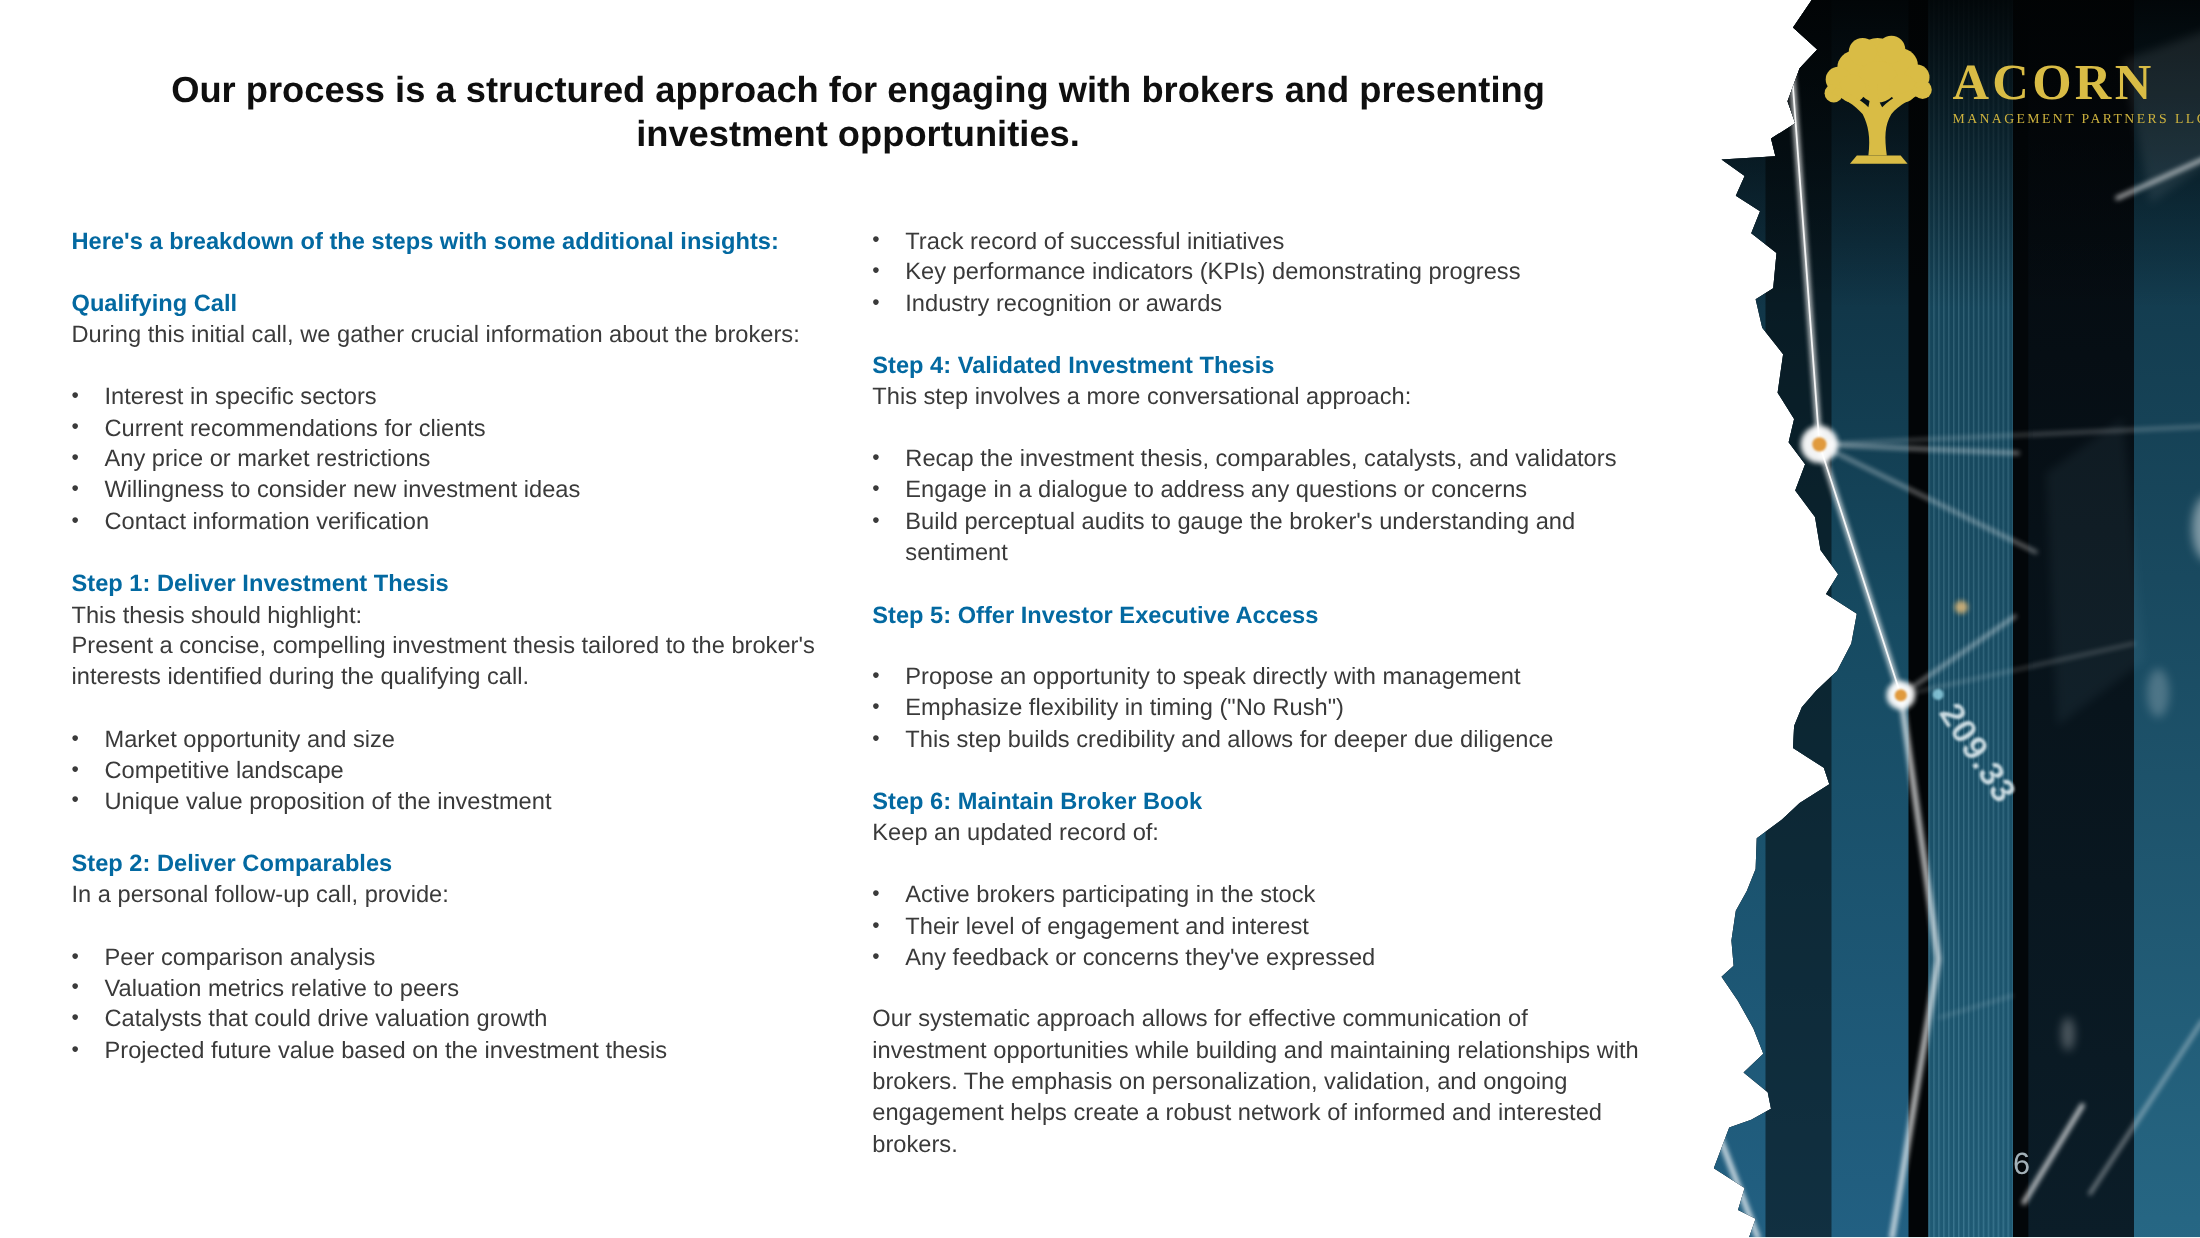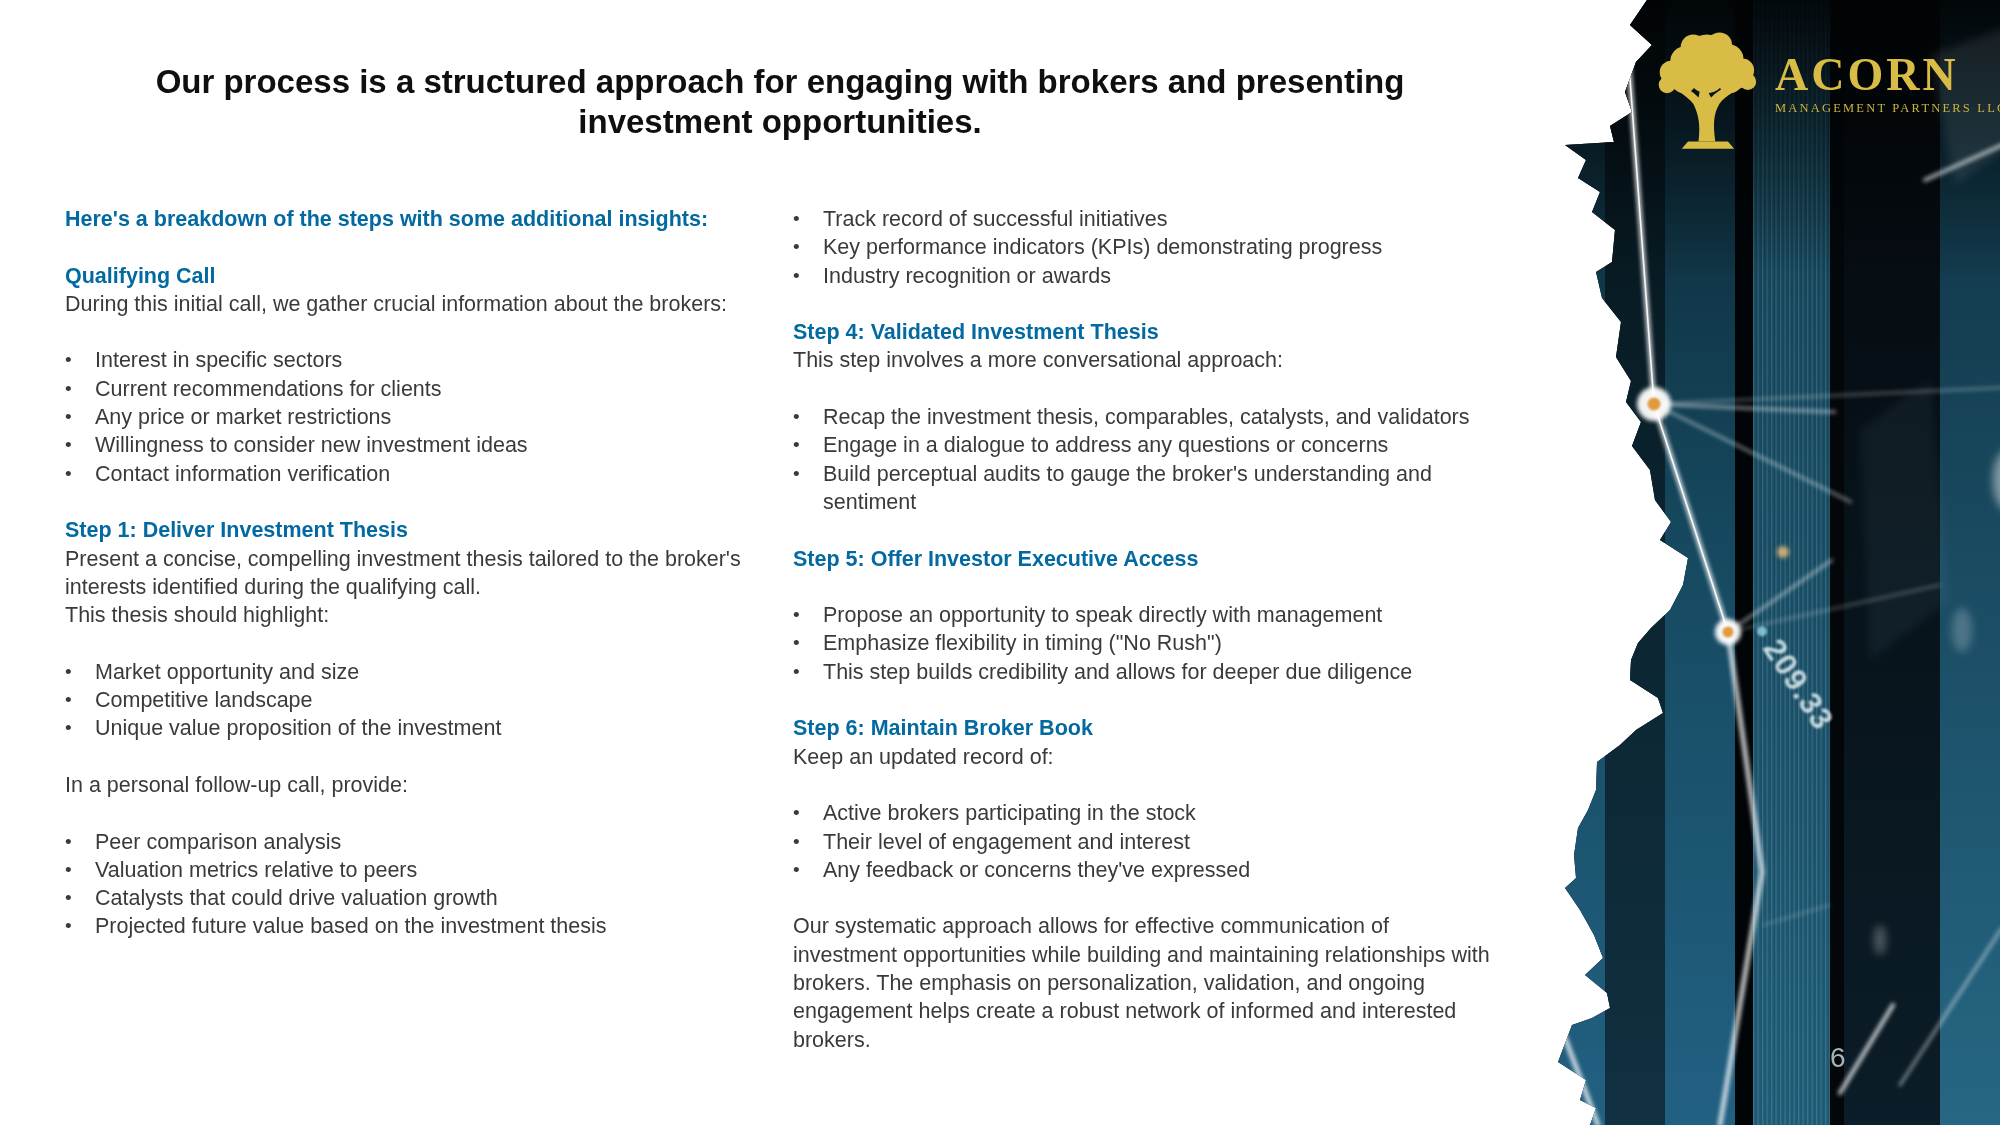--- a/index.html
+++ b/index.html
@@ -57,38 +57,39 @@
           <span class="bullet-marker">•</span>
           <span class="bullet-text">Willingness to consider new investment ideas</span>
         </li>
         <li>
           <span class="bullet-marker">•</span>
           <span class="bullet-text">Contact information verification</span>
         </li>
       </ul>
       <div class="blk-gap"></div>
       <div class="blk-heading">Step 1: Deliver Investment Thesis</div>
+      <div class="blk-para">This thesis should highlight:</div>
       <div class="blk-para">Present a concise, compelling investment thesis tailored to the broker's interests identified during the qualifying call.</div>
-      <div class="blk-para">This thesis should highlight:</div>
       <div class="blk-gap"></div>
       <ul class="bullets">
         <li>
           <span class="bullet-marker">•</span>
           <span class="bullet-text">Market opportunity and size</span>
         </li>
         <li>
           <span class="bullet-marker">•</span>
           <span class="bullet-text">Competitive landscape</span>
         </li>
         <li>
           <span class="bullet-marker">•</span>
           <span class="bullet-text">Unique value proposition of the investment</span>
         </li>
       </ul>
       <div class="blk-gap"></div>
+      <div class="blk-heading">Step 2: Deliver Comparables</div>
       <div class="blk-para">In a personal follow-up call, provide:</div>
       <div class="blk-gap"></div>
       <ul class="bullets">
         <li>
           <span class="bullet-marker">•</span>
           <span class="bullet-text">Peer comparison analysis</span>
         </li>
         <li>
           <span class="bullet-marker">•</span>
           <span class="bullet-text">Valuation metrics relative to peers</span>

